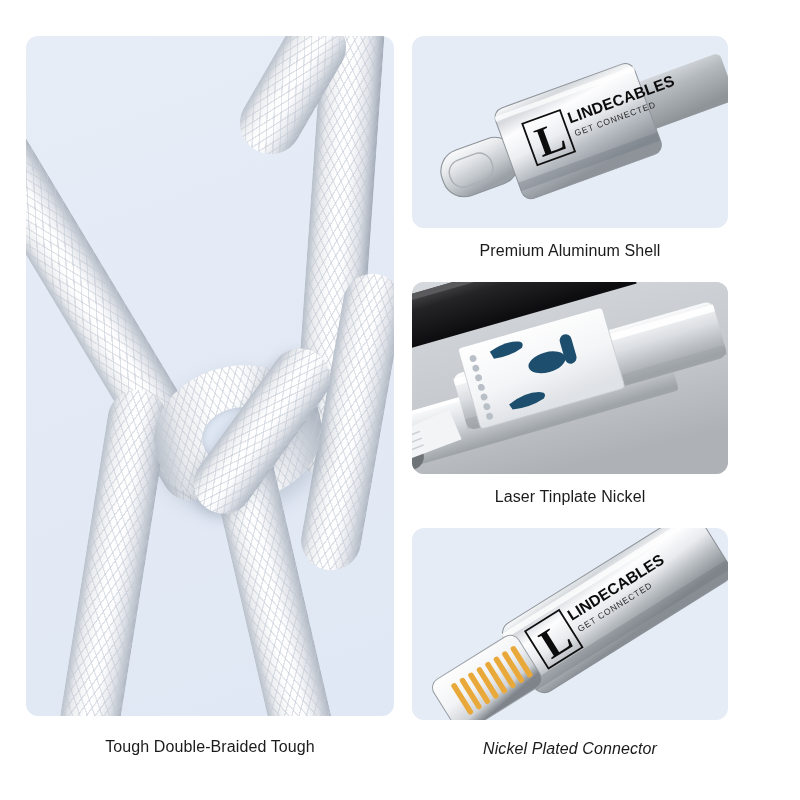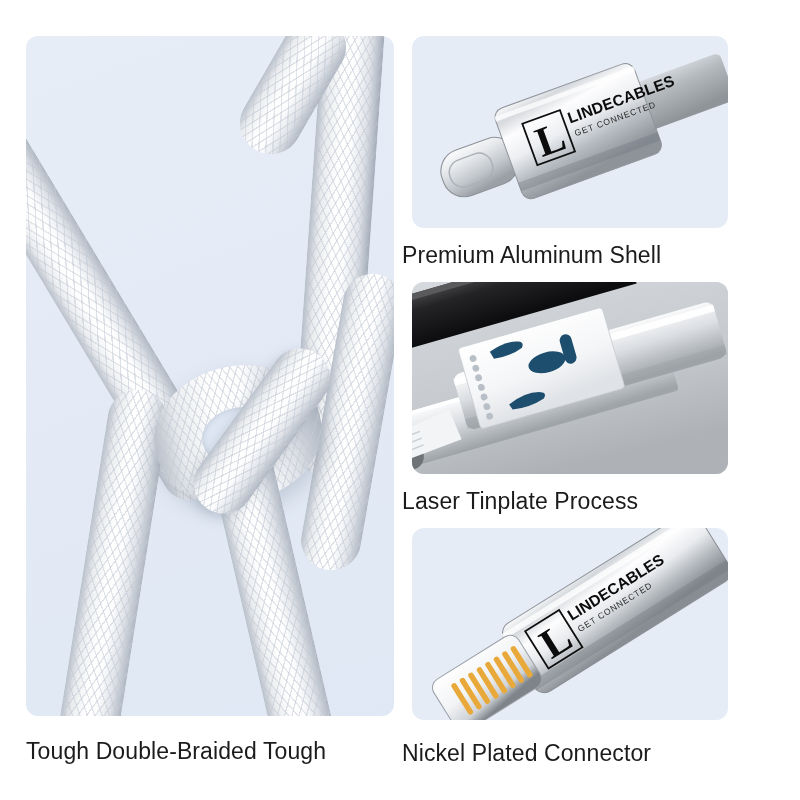--- a/index.html
+++ b/index.html
@@ -23,22 +23,23 @@
 
   
   .panel {
     position: absolute;
     border-radius: 12px;
     background: #e5ecf6;
     overflow: hidden;
   }
   .caption {
     position: absolute;
+    text-align: center;
     color: #1b1b1b;
-    font-size: 23px;
+    font-size: 16px;
     letter-spacing: .1px;
     white-space: nowrap;
     font-weight: 400;
   }
 
   
   #panel-nylon {
     left: 26px; top: 36px; width: 368px; height: 680px;
     background: linear-gradient(160deg,#e7edf7 0%, #e3eaf5 55%, #dfe8f4 100%);
   }
@@ -129,21 +130,21 @@
 
   
   #panel-laser {
     left: 412px; top: 282px; width: 316px; height: 192px;
     background: #cfd3d7;
   }
   #caption-laser { left: 402px; top: 488px; width: 336px; }
 
   
   #panel-lightning { left: 412px; top: 528px; width: 316px; height: 192px; }
-  #caption-lightning { left: 402px; top: 740px; width: 336px; }
+  #caption-lightning { left: 402px; top: 740px; width: 336px; font-style: italic; }
 
   svg.art { position: absolute; left: 0; top: 0; width: 100%; height: 100%; display: block; }
 </style>
 </head>
 <body>
 
 <div class="page">
 
   <div class="panel" id="panel-nylon">
     <div class="rope" id="rope-loop-right"></div>
@@ -275,21 +276,21 @@
       <g transform="rotate(-16 40 160)">
         <path d="M-24 138 L46 128 L50 160 L-24 166 Z" fill="#f2f4f6"></path>
         <g stroke="#c9ced3" stroke-width="1.4">
           <line x1="-18" y1="144" x2="12" y2="141"></line>
           <line x1="-18" y1="151" x2="12" y2="148"></line>
           <line x1="-18" y1="158" x2="12" y2="155"></line>
         </g>
       </g>
     </svg>
   </div>
-  <div class="caption" id="caption-laser">Laser Tinplate Process</div>
+  <div class="caption" id="caption-laser">Laser Tinplate Nickel</div>
 
   <div class="panel" id="panel-lightning">
     <svg class="art" viewBox="0 0 316 192">
       <defs>
         <linearGradient id="alu2" x1="0" y1="0" x2="0.25" y2="1">
           <stop offset="0%" stop-color="#fcfdfd"></stop>
           <stop offset="16%" stop-color="#d4d8dc"></stop>
           <stop offset="34%" stop-color="#fdfdfe"></stop>
           <stop offset="56%" stop-color="#e9ebee"></stop>
           <stop offset="78%" stop-color="#b5babf"></stop>

